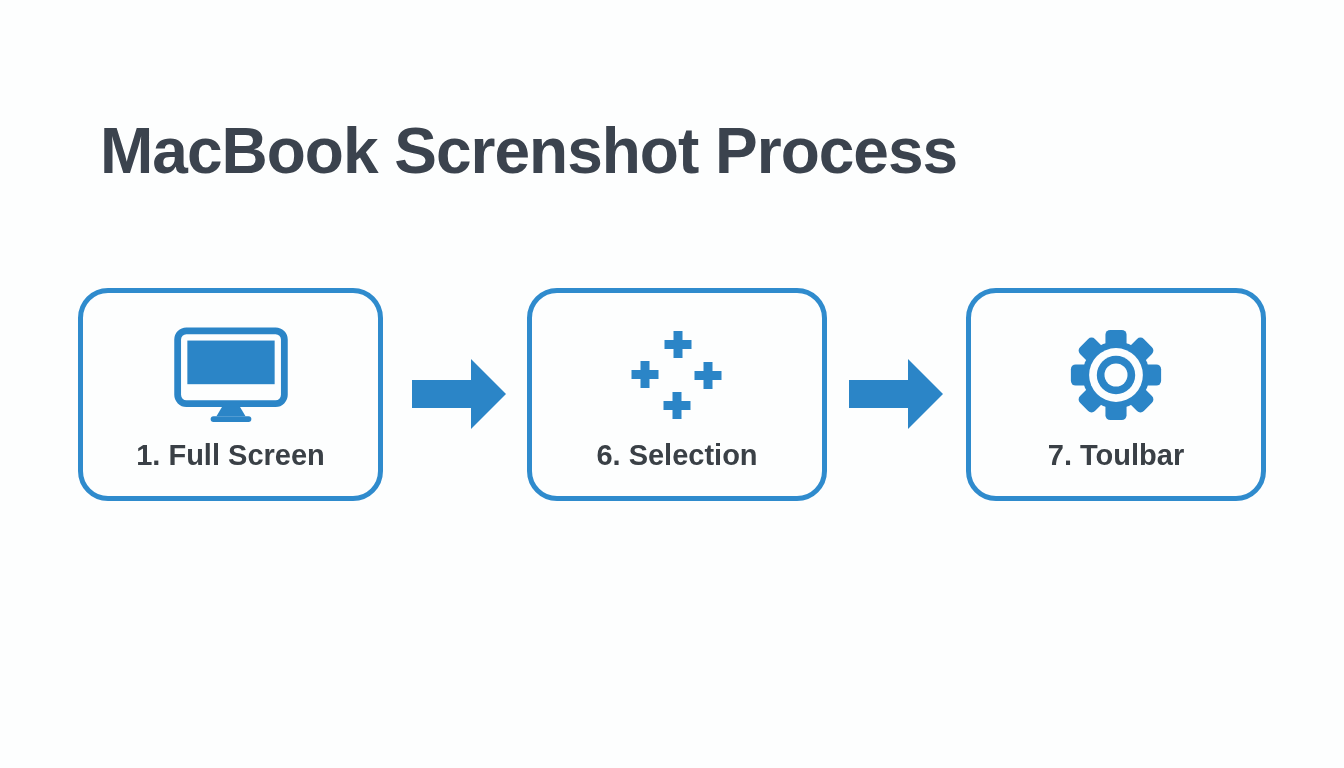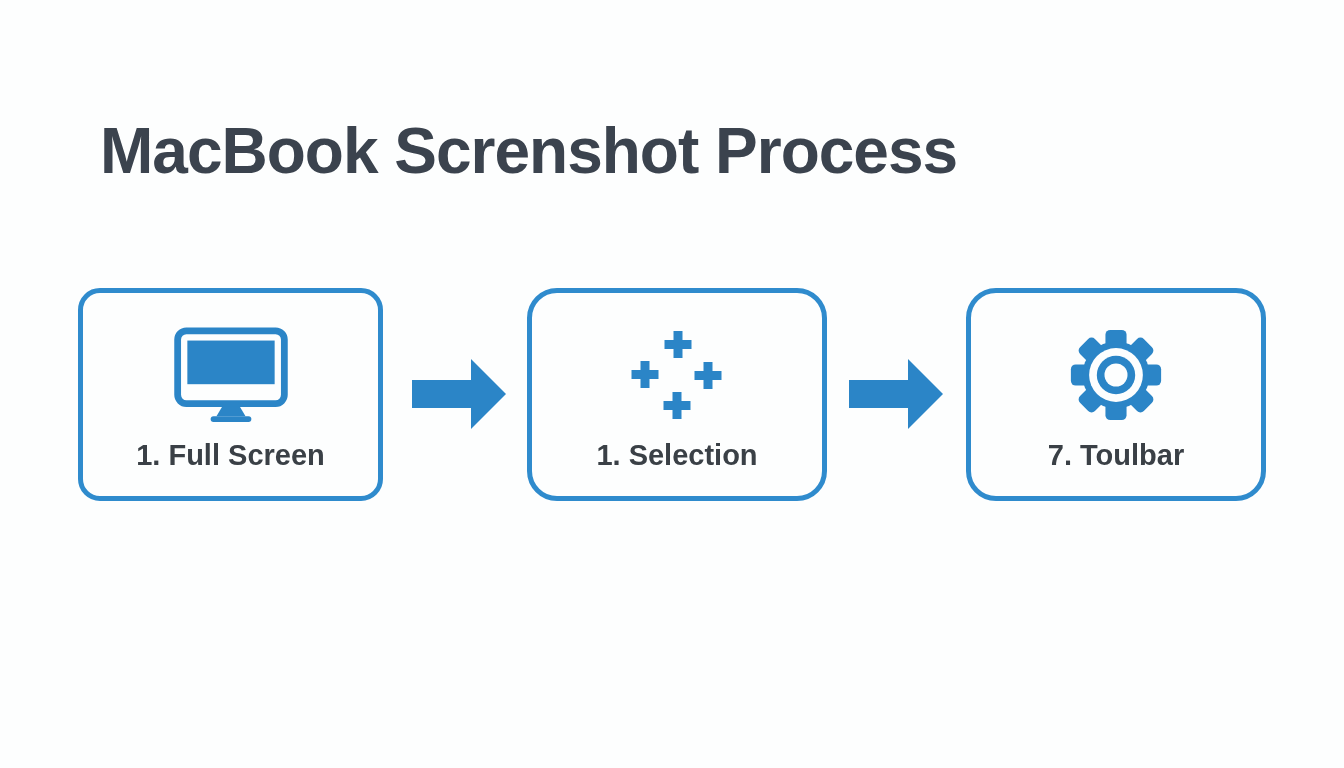--- a/index.html
+++ b/index.html
@@ -37,21 +37,21 @@
     height: 213px;
     background: var(--box-bg);
     border: 5px solid var(--border-blue);
     border-radius: 30px;
     display: flex;
     flex-direction: column;
     align-items: center;
     justify-content: flex-start;
     padding-top: 33px;
   }
-  .step-box.pos-1 { left: 78px;  width: 305px; border-radius: 22px; }
+  .step-box.pos-1 { left: 78px;  width: 305px; }
   .step-box.pos-2 { left: 527px; width: 300px; }
   .step-box.pos-3 { left: 966px; width: 300px; }
   .step-icon {
     height: 97px;
     display: flex;
     align-items: center;
     justify-content: center;
     color: var(--accent);
   }
   .step-label {
@@ -106,21 +106,21 @@
         <rect x="9.5" y="31" width="9" height="27"></rect>
         <rect x="0.5" y="40" width="27" height="9"></rect>
 
         <rect x="72.5" y="32" width="9" height="27"></rect>
         <rect x="63.5" y="41" width="27" height="9"></rect>
 
         <rect x="41.5" y="62" width="9" height="27"></rect>
         <rect x="32.5" y="71" width="27" height="9"></rect>
       </svg>
     </span>
-    <span class="step-label">1. Selection</span>
+    <span class="step-label">6. Selection</span>
   </div>
 
   <span class="arrow a-2">
     <svg width="94" height="70" viewBox="0 0 94 70" xmlns="http://www.w3.org/2000/svg">
       <polygon points="0,21 59,21 59,0 94,35 59,70 59,49 0,49" fill="currentColor"></polygon>
     </svg>
   </span>
 
   <div class="step-box pos-3">
     <span class="step-icon">

